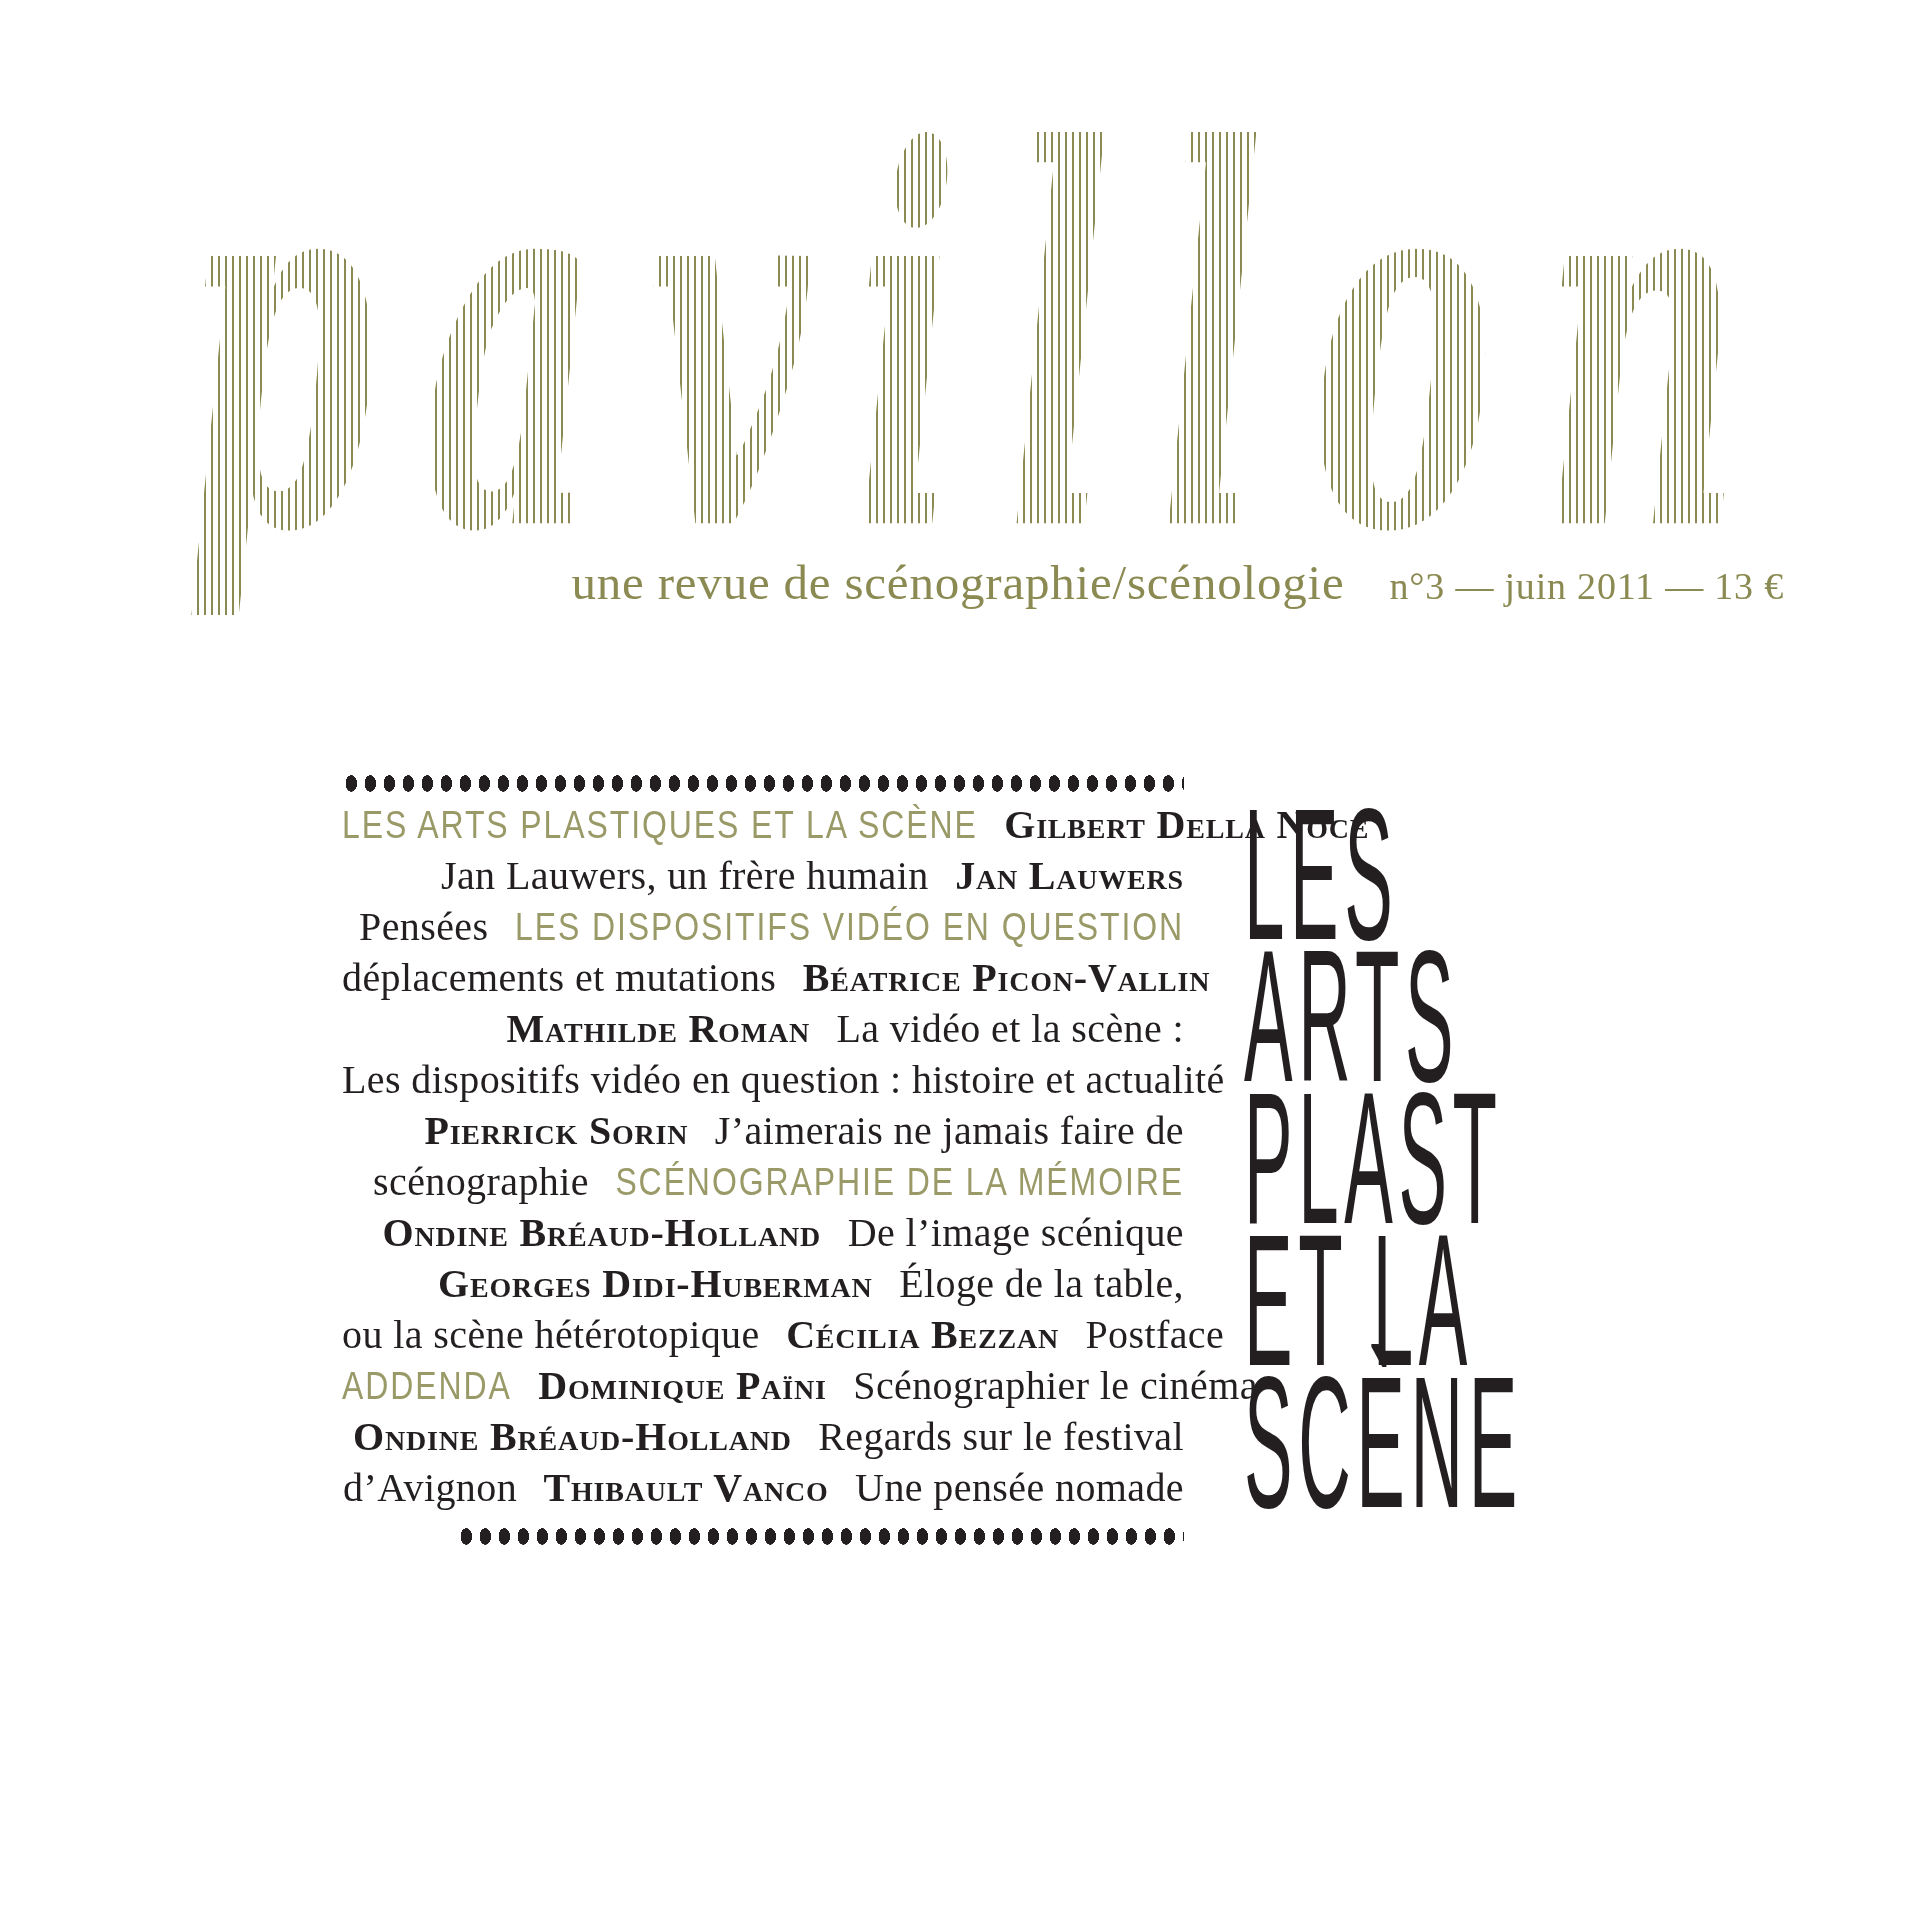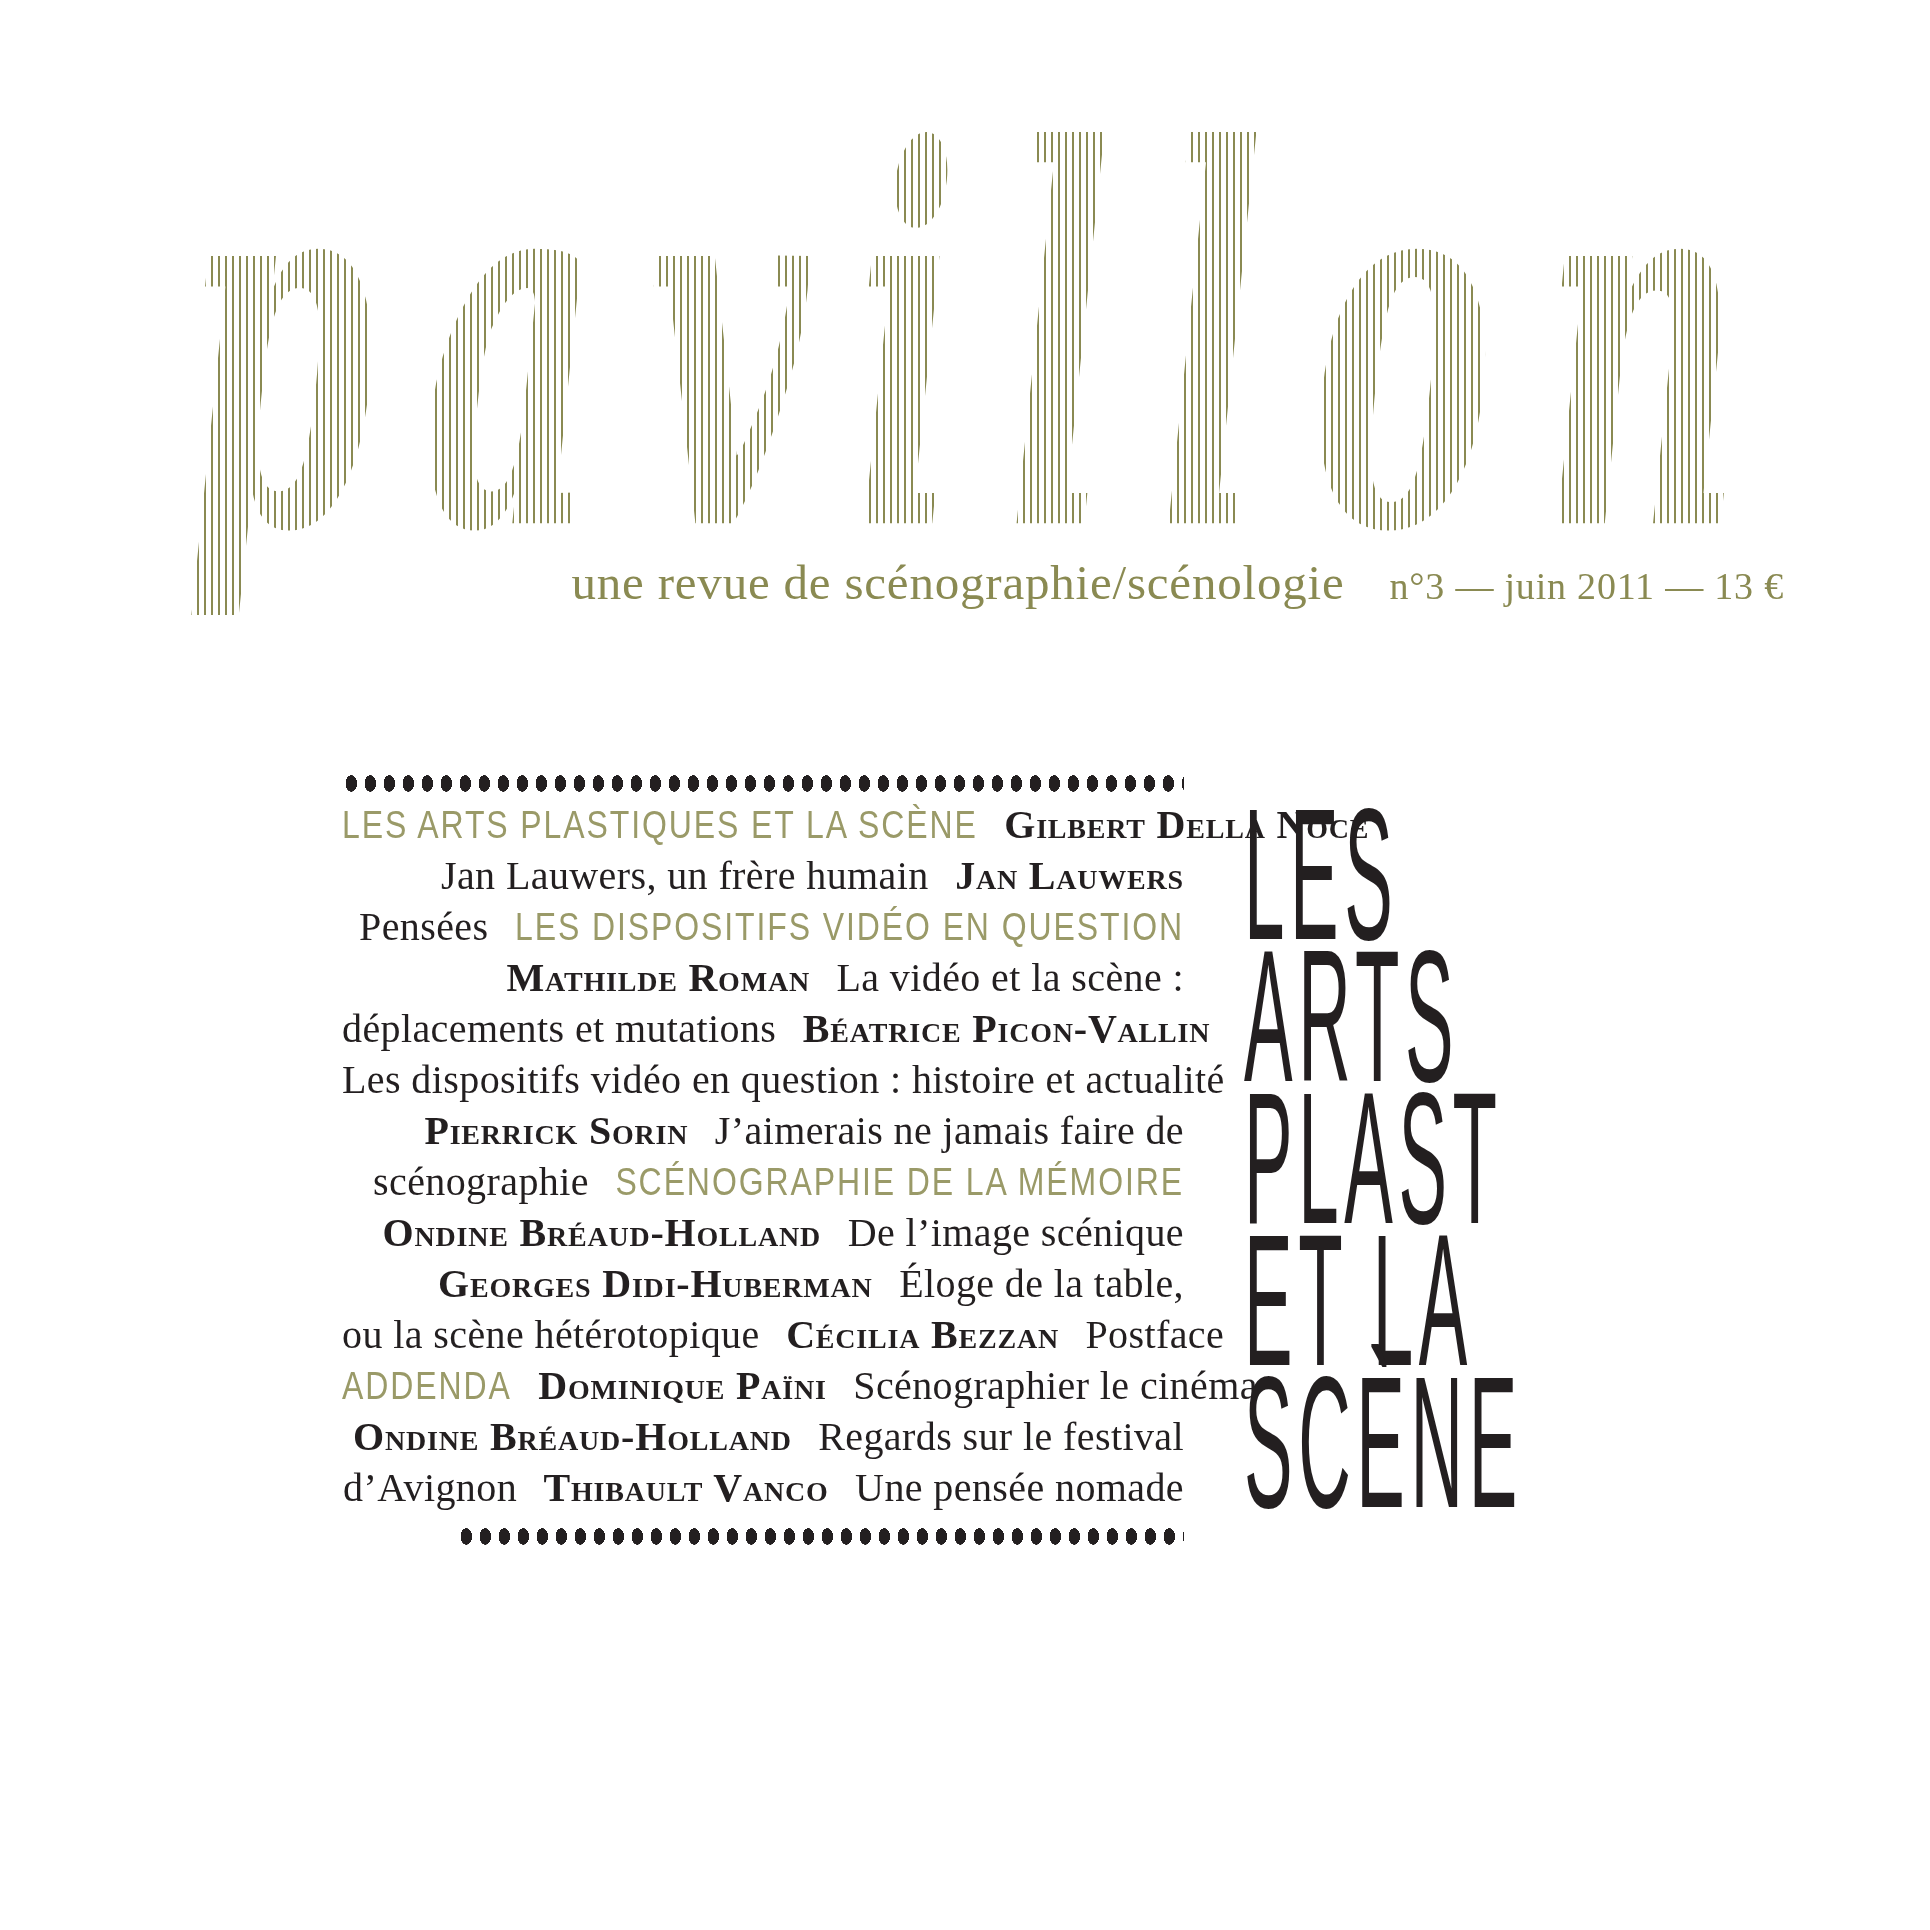--- a/index.html
+++ b/index.html
@@ -109,22 +109,22 @@
     <span class="subtitle">une revue de scénographie/scénologie</span>
     <span class="issue-info">n°3 — juin 2011 — 13 €</span>
   </div>
 
   <div class="toc">
     <div class="dotted-rule top"></div>
     <div class="toc-lines">
         <div class="toc-line"><span class="seg seg-section">LES ARTS PLASTIQUES ET LA SCÈNE</span><span class="seg seg-author">Gilbert Della Noce</span></div>
         <div class="toc-line"><span class="seg seg-title">Jan Lauwers, un frère humain</span><span class="seg seg-author">Jan Lauwers</span></div>
         <div class="toc-line"><span class="seg seg-title">Pensées</span><span class="seg seg-section">LES DISPOSITIFS VIDÉO EN QUESTION</span></div>
+        <div class="toc-line"><span class="seg seg-title">déplacements et mutations</span><span class="seg seg-author">Béatrice Picon-Vallin</span></div>
         <div class="toc-line"><span class="seg seg-author">Mathilde Roman</span><span class="seg seg-title">La vidéo et la scène :</span></div>
-        <div class="toc-line"><span class="seg seg-title">déplacements et mutations</span><span class="seg seg-author">Béatrice Picon-Vallin</span></div>
         <div class="toc-line"><span class="seg seg-title">Les dispositifs vidéo en question : histoire et actualité</span></div>
         <div class="toc-line"><span class="seg seg-author">Pierrick Sorin</span><span class="seg seg-title">J’aimerais ne jamais faire de</span></div>
         <div class="toc-line"><span class="seg seg-title">scénographie</span><span class="seg seg-section">SCÉNOGRAPHIE DE LA MÉMOIRE</span></div>
         <div class="toc-line"><span class="seg seg-author">Ondine Bréaud-Holland</span><span class="seg seg-title">De l’image scénique</span></div>
         <div class="toc-line"><span class="seg seg-author">Georges Didi-Huberman</span><span class="seg seg-title">Éloge de la table,</span></div>
         <div class="toc-line"><span class="seg seg-title">ou la scène hétérotopique</span><span class="seg seg-author">Cécilia Bezzan</span><span class="seg seg-title">Postface</span></div>
         <div class="toc-line"><span class="seg seg-section">ADDENDA</span><span class="seg seg-author">Dominique Païni</span><span class="seg seg-title">Scénographier le cinéma</span></div>
         <div class="toc-line"><span class="seg seg-author">Ondine Bréaud-Holland</span><span class="seg seg-title">Regards sur le festival</span></div>
         <div class="toc-line"><span class="seg seg-title">d’Avignon</span><span class="seg seg-author">Thibault Vanco</span><span class="seg seg-title">Une pensée nomade</span></div>
       </div>

